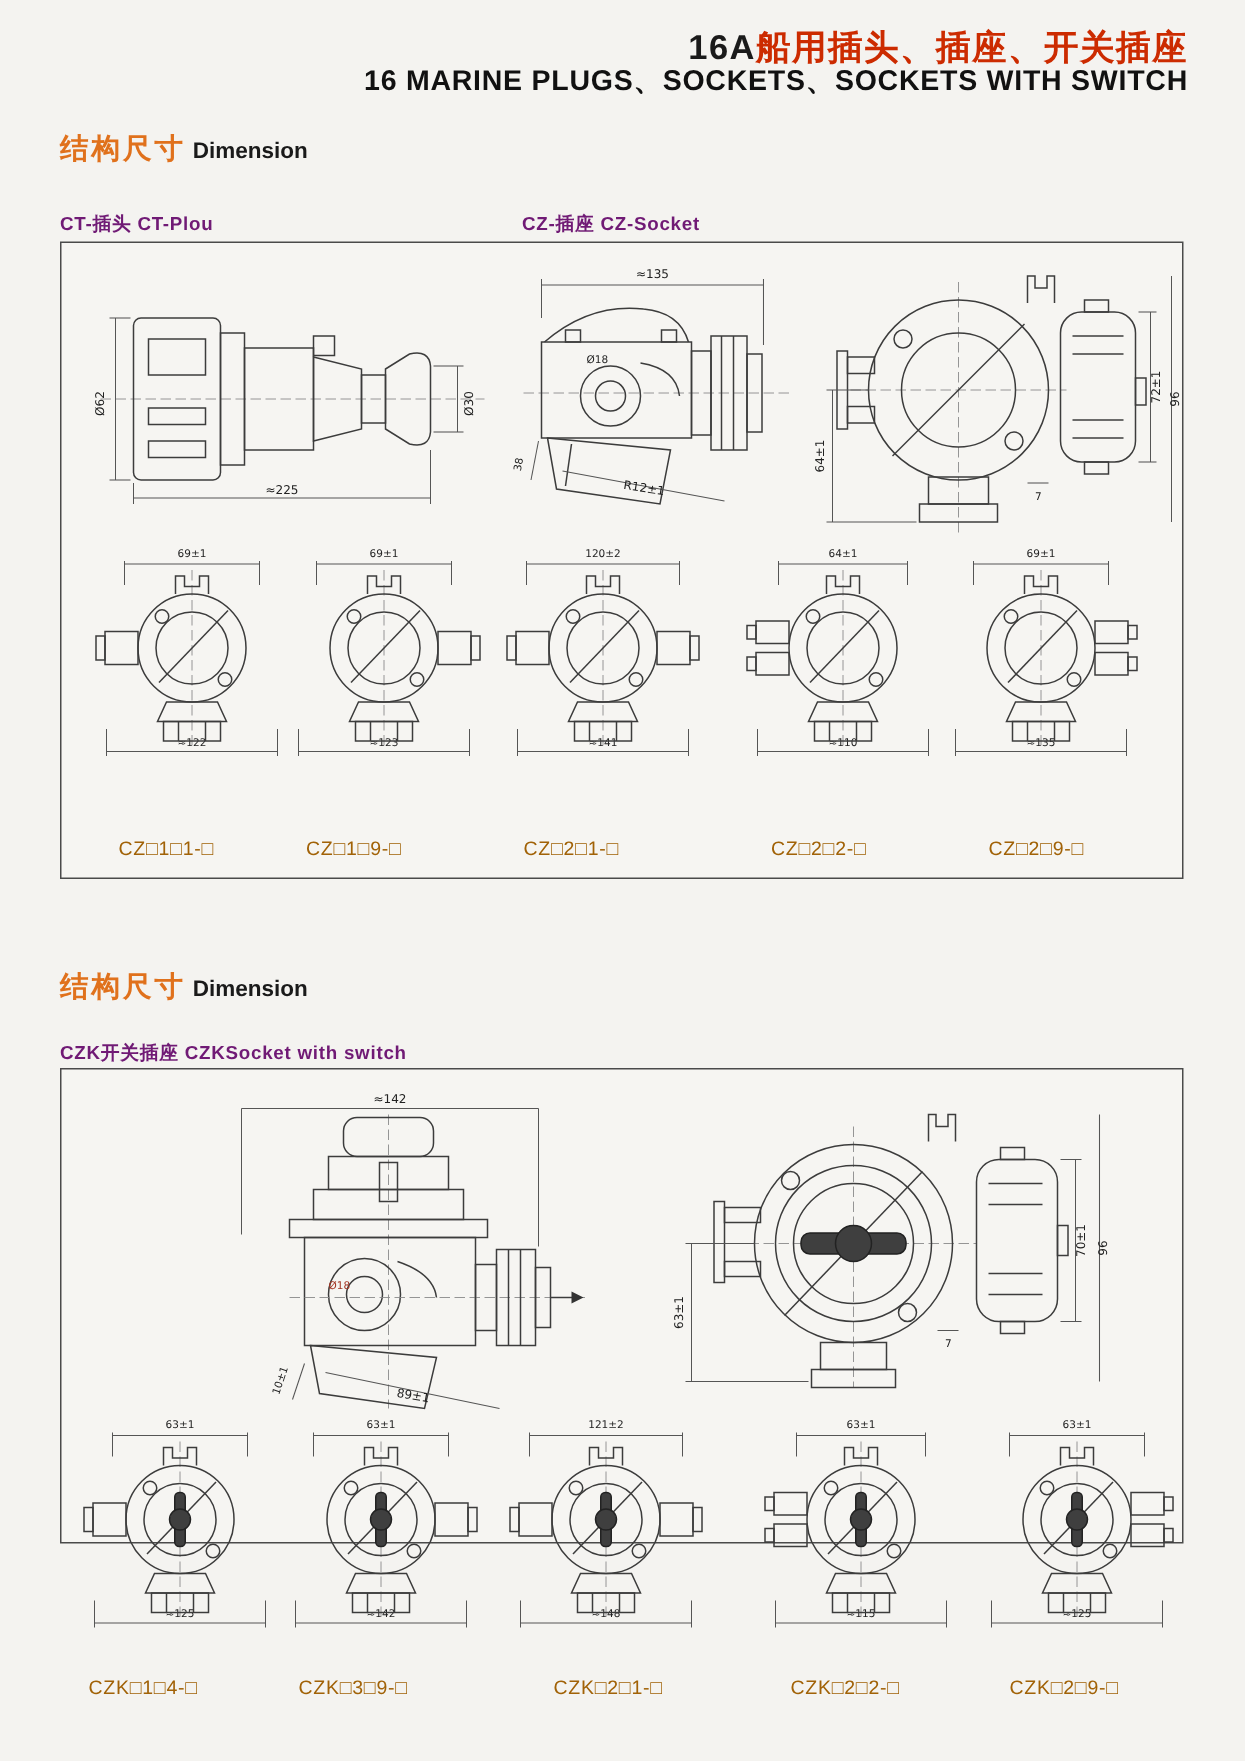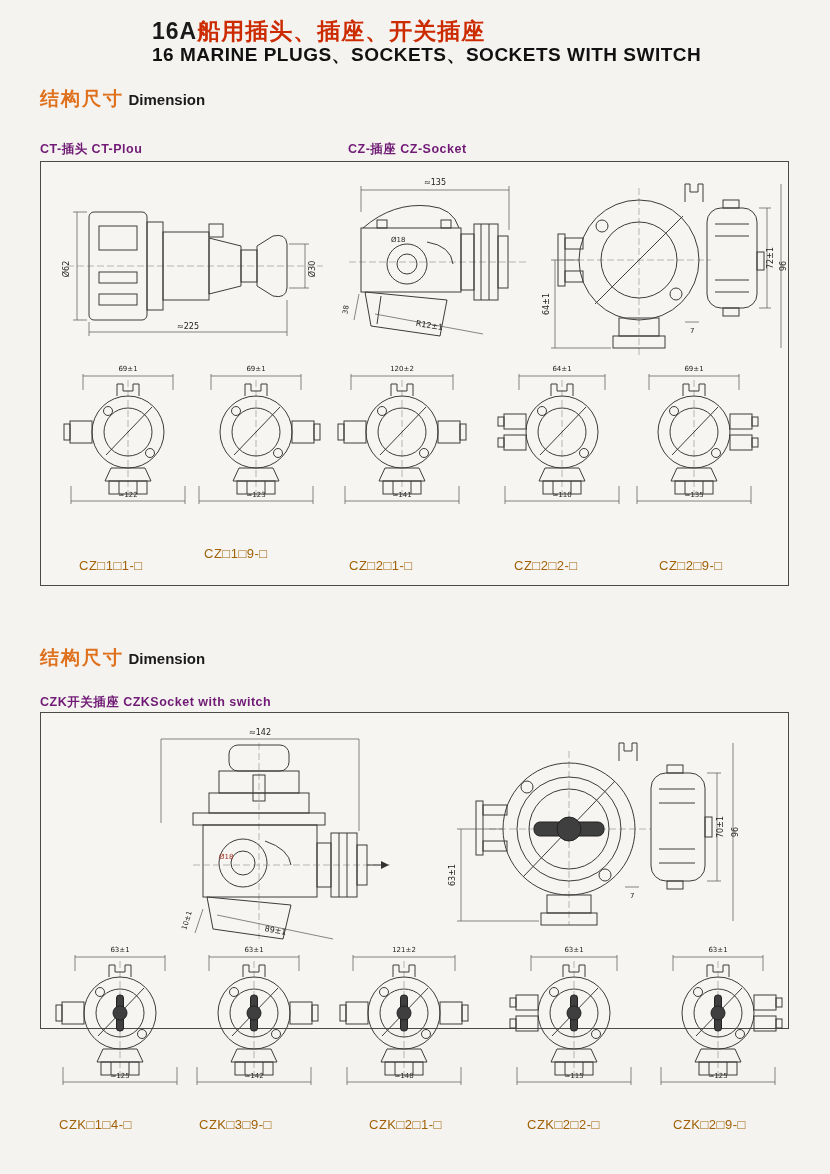--- a/index.html
+++ b/index.html
@@ -1,19 +1,19 @@
 <!DOCTYPE html>
 <html><head>
 <meta charset="utf-8">
 <style>
   *{margin:0;padding:0;box-sizing:border-box}
   html,body{width:830px;height:1174px}
   body{position:relative;background:#f4f3f0;font-family:"Liberation Sans",sans-serif;color:#1a1a1a;overflow:hidden}
   .abs{position:absolute}
-  .title{top:18px;right:38px;width:640px;text-align:left;line-height:1.15}
+  .title{top:18px;right:38px;width:640px;text-align:right;line-height:1.15}
   .title .t1{font-size:23px;font-weight:bold;letter-spacing:1px}
   .title .t1 .red{color:#cc2b00}
   .title .t2{font-size:19px;font-weight:bold;letter-spacing:0.5px;color:#111}
   .sec-head{left:40px}
   .sec-head .cn{color:#e0711c;font-size:19px;font-weight:bold;letter-spacing:2px}
   .sec-head .en{color:#1a1a1a;font-size:15px;font-weight:bold;}
   .sub-label{font-size:12.5px;font-weight:bold;color:#701a75;letter-spacing:0.5px}
   .frame{left:40px;width:749px;border:1px solid #4a4a4a;background:#f6f5f2;position:absolute}
   .model{font-weight:normal;font-size:13px;color:#a16207;letter-spacing:0.5px;white-space:nowrap}
   svg{position:absolute;overflow:visible}
@@ -380,21 +380,21 @@
         <rect x="61.5" y="56" width="7" height="36" rx="3"></rect>
         <circle cx="65" cy="74" r="7"></circle>
       </g>
     <polygon points="48,110 82,110 88,123 42,123"></polygon>
       <rect x="46" y="123" width="38" height="13"></rect>
     <line x1="56" y1="123" x2="56" y2="136"></line>
       <line x1="74" y1="123" x2="74" y2="136"></line>
   </svg>
 
   <span class="model abs" style="left:38px;top:396px">CZ□1□1-□</span>
-  <span class="model abs" style="left:163px;top:384px">CZ□1□9-□</span>
+  <span class="model abs" style="left:163px;top:396px">CZ□1□9-□</span>
   <span class="model abs" style="left:308px;top:396px">CZ□2□1-□</span>
   <span class="model abs" style="left:473px;top:396px">CZ□2□2-□</span>
   <span class="model abs" style="left:618px;top:396px">CZ□2□9-□</span>
 </div>
 
 <div class="sec-head abs" style="top:645px">
   <span class="cn">结构尺寸</span>
   <span class="en">Dimension</span>
 </div>
 <span class="sub-label abs" style="left:40px;top:694px">CZK开关插座  CZKSocket with switch</span>

